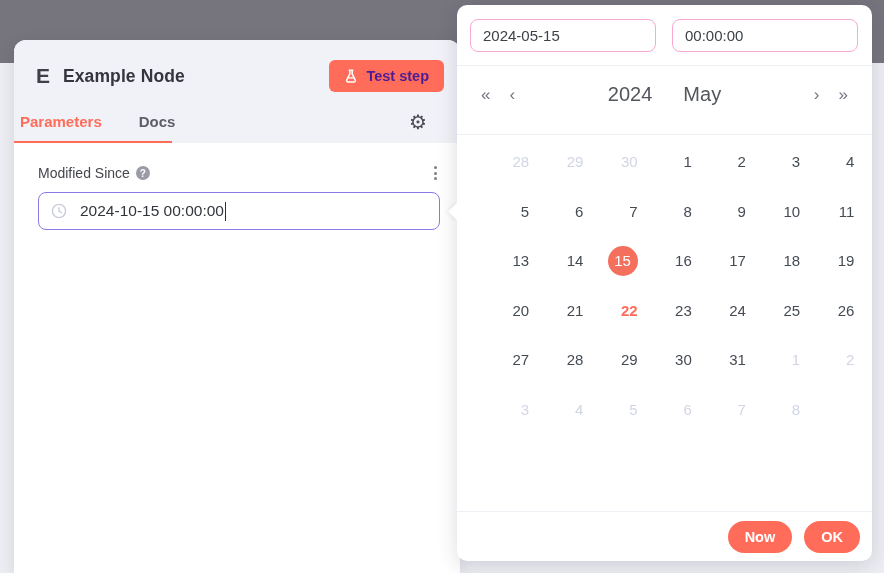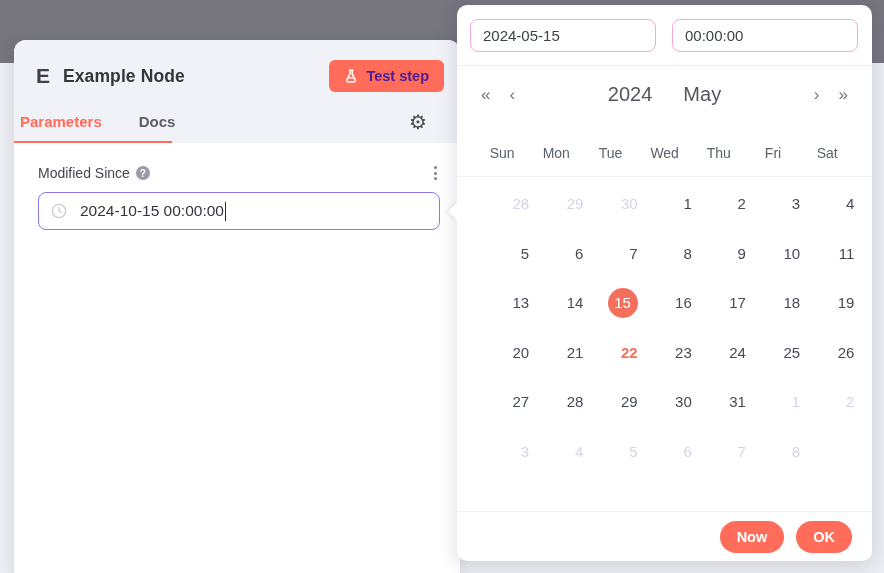--- a/index.html
+++ b/index.html
@@ -99,21 +99,21 @@
   }
   .day-cell.muted { color:#d2d6e4; }
   .day-cell.today { color:#ff6d5a; font-weight:700; }
   .day-cell.selected .day-pill {
     width:30px; height:30px; border-radius:50%; background:#f4705d; color:#fff;
     display:flex; align-items:center; justify-content:center;
   }
   .picker-footer {
     position:absolute; left:0; right:0; bottom:0; height:50px;
     border-top:1px solid #eef0f5;
-    display:flex; align-items:center; justify-content:flex-end; gap:12px; padding-right:20px;
+    display:flex; align-items:center; justify-content:flex-end; gap:12px; padding-right:12px;
   }
   .pill-btn {
     background:#ff6d5a; color:#fff; border:none; border-radius:17px;
     padding:8px 17px; font-size:14.5px; font-weight:700; cursor:pointer; font-family:inherit;
   }
 </style>
 </head>
 <body>
 
 <div class="top-band"></div>
@@ -184,29 +184,20 @@
     <span class="month-year">
       <span>2024</span>
       <span>May</span>
     </span>
     <span class="nav-right">
       <span class="nav-arrow">›</span>
       <span class="nav-arrow">»</span>
     </span>
   </div>
 
-  <div class="dow-grid" id="dow-grid">
-      <span class="dow">Sun</span>
-      <span class="dow">Mon</span>
-      <span class="dow">Tue</span>
-      <span class="dow">Wed</span>
-      <span class="dow">Thu</span>
-      <span class="dow">Fri</span>
-      <span class="dow">Sat</span>
-    </div>
   <div class="dow-div"></div>
   <div class="days-grid" id="days-grid">
       <span class="day-cell muted">
         <span class="day-pill">28</span>
       </span>
       <span class="day-cell muted">
         <span class="day-pill">29</span>
       </span>
       <span class="day-cell muted">
         <span class="day-pill">30</span>

